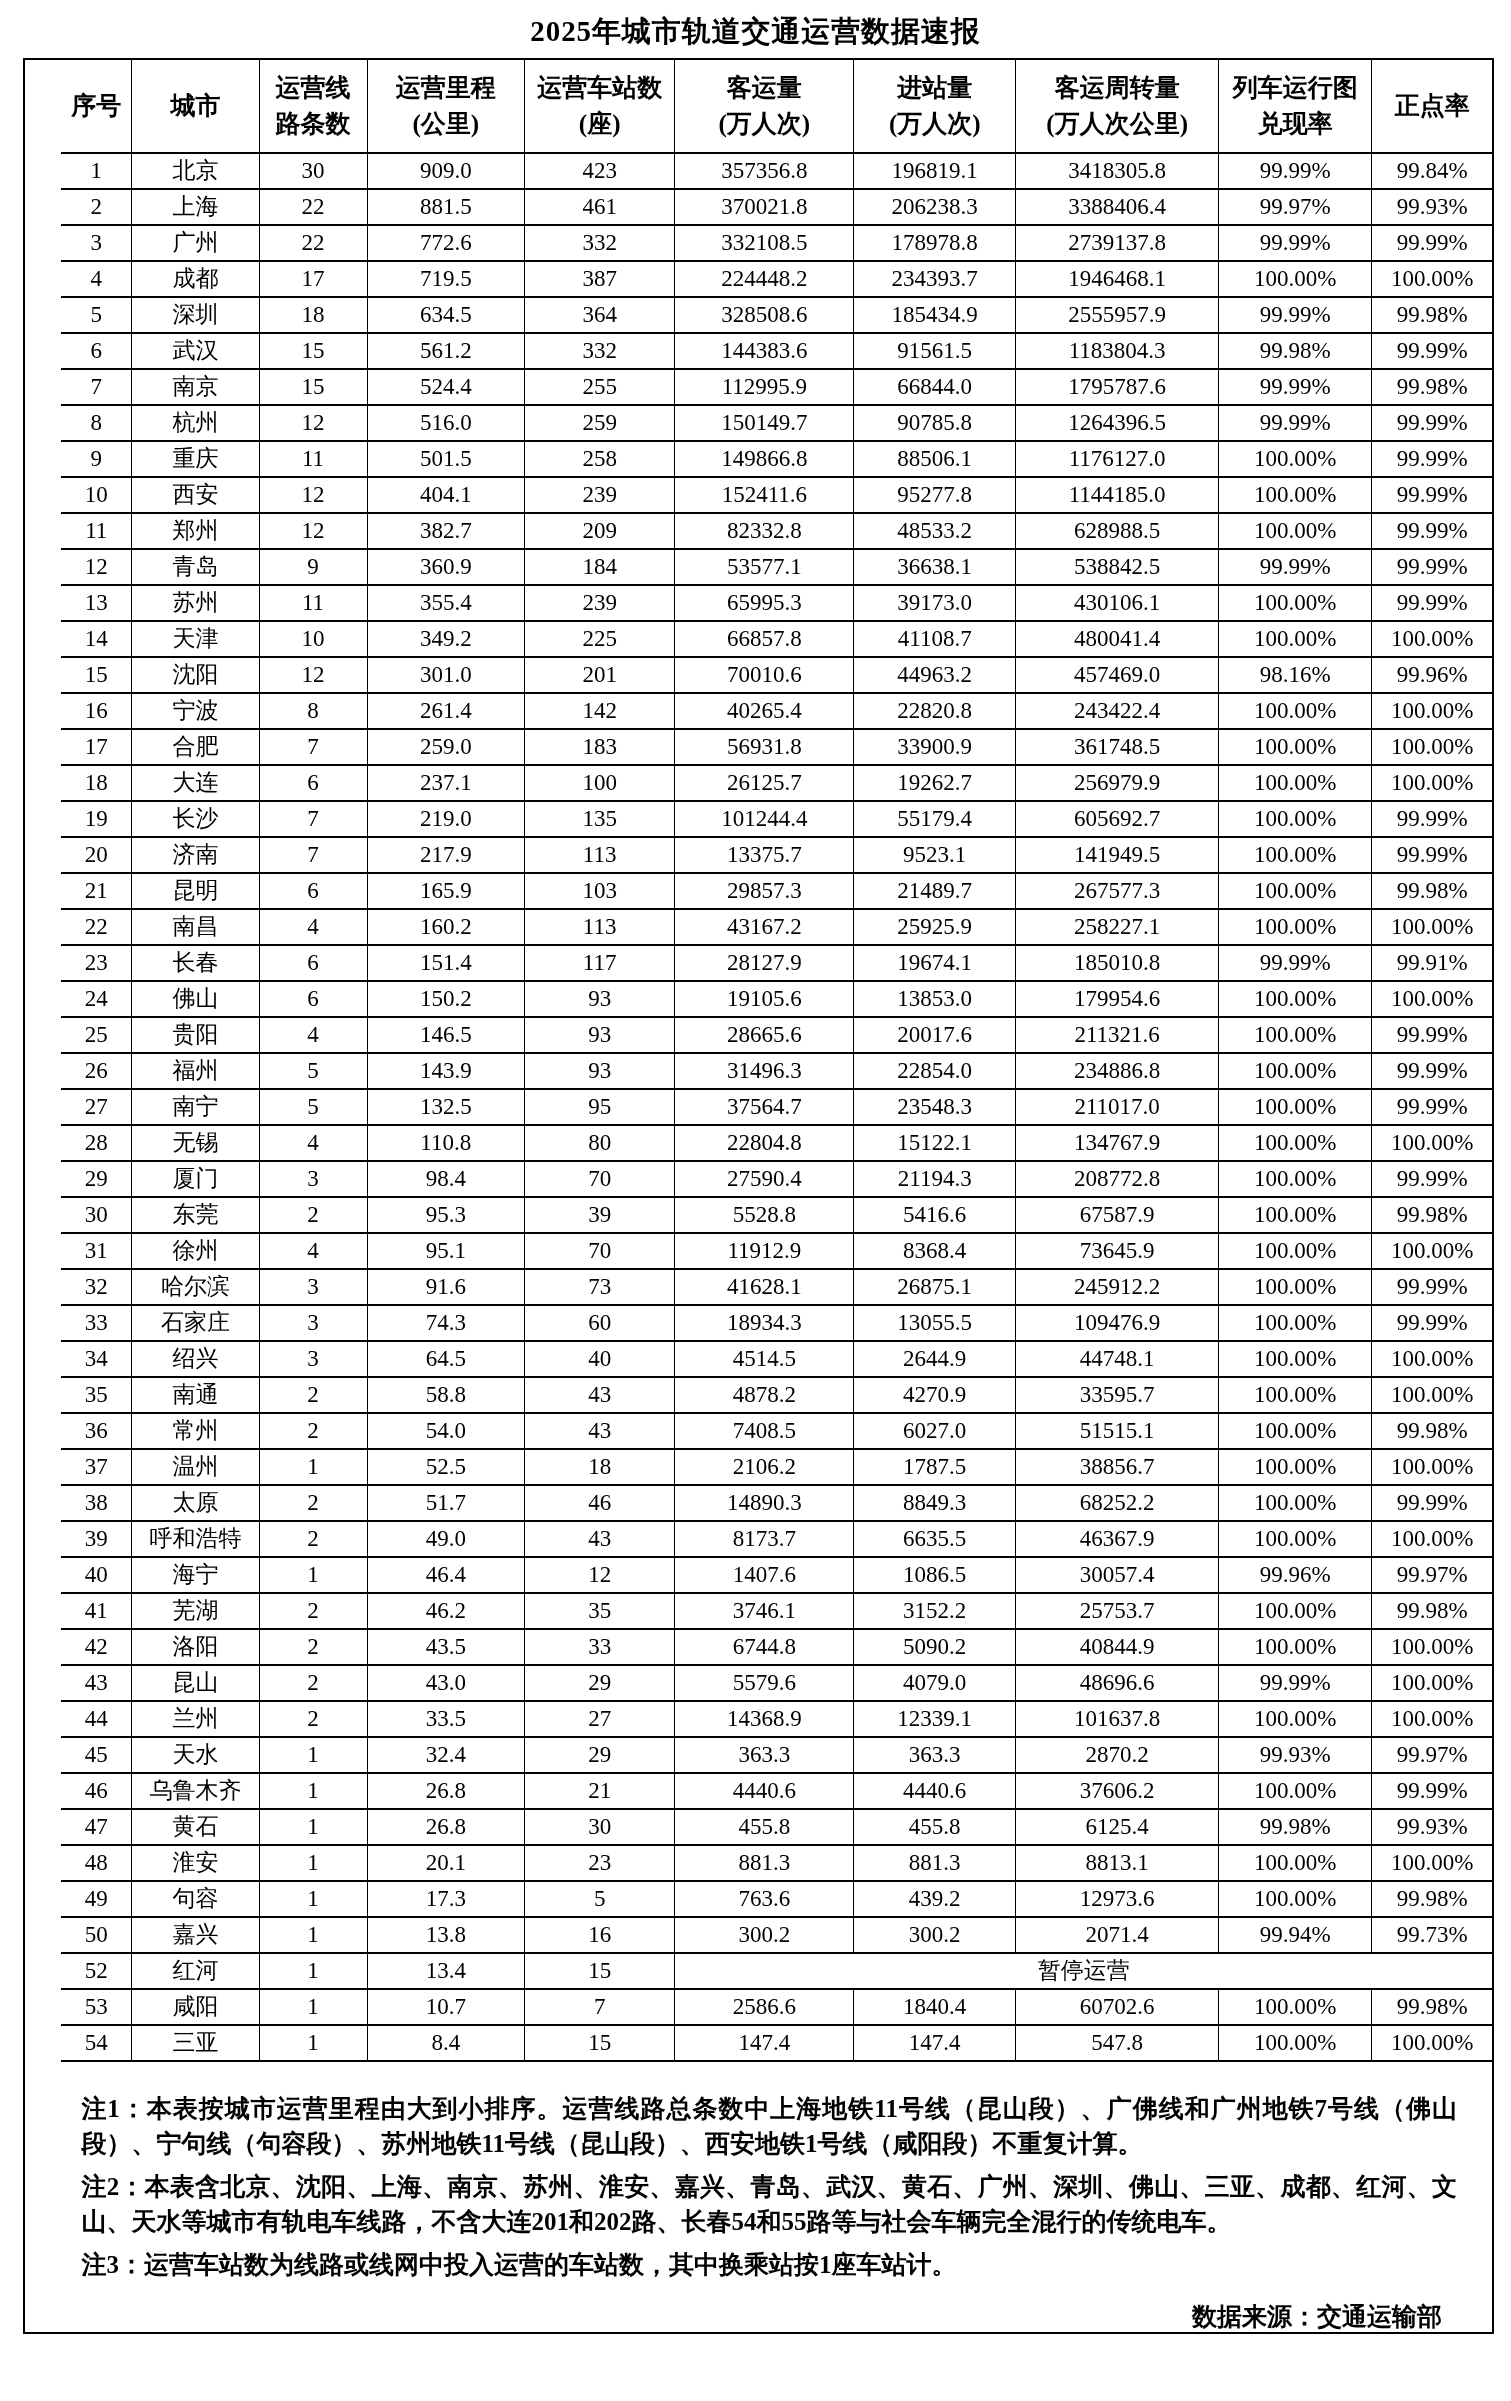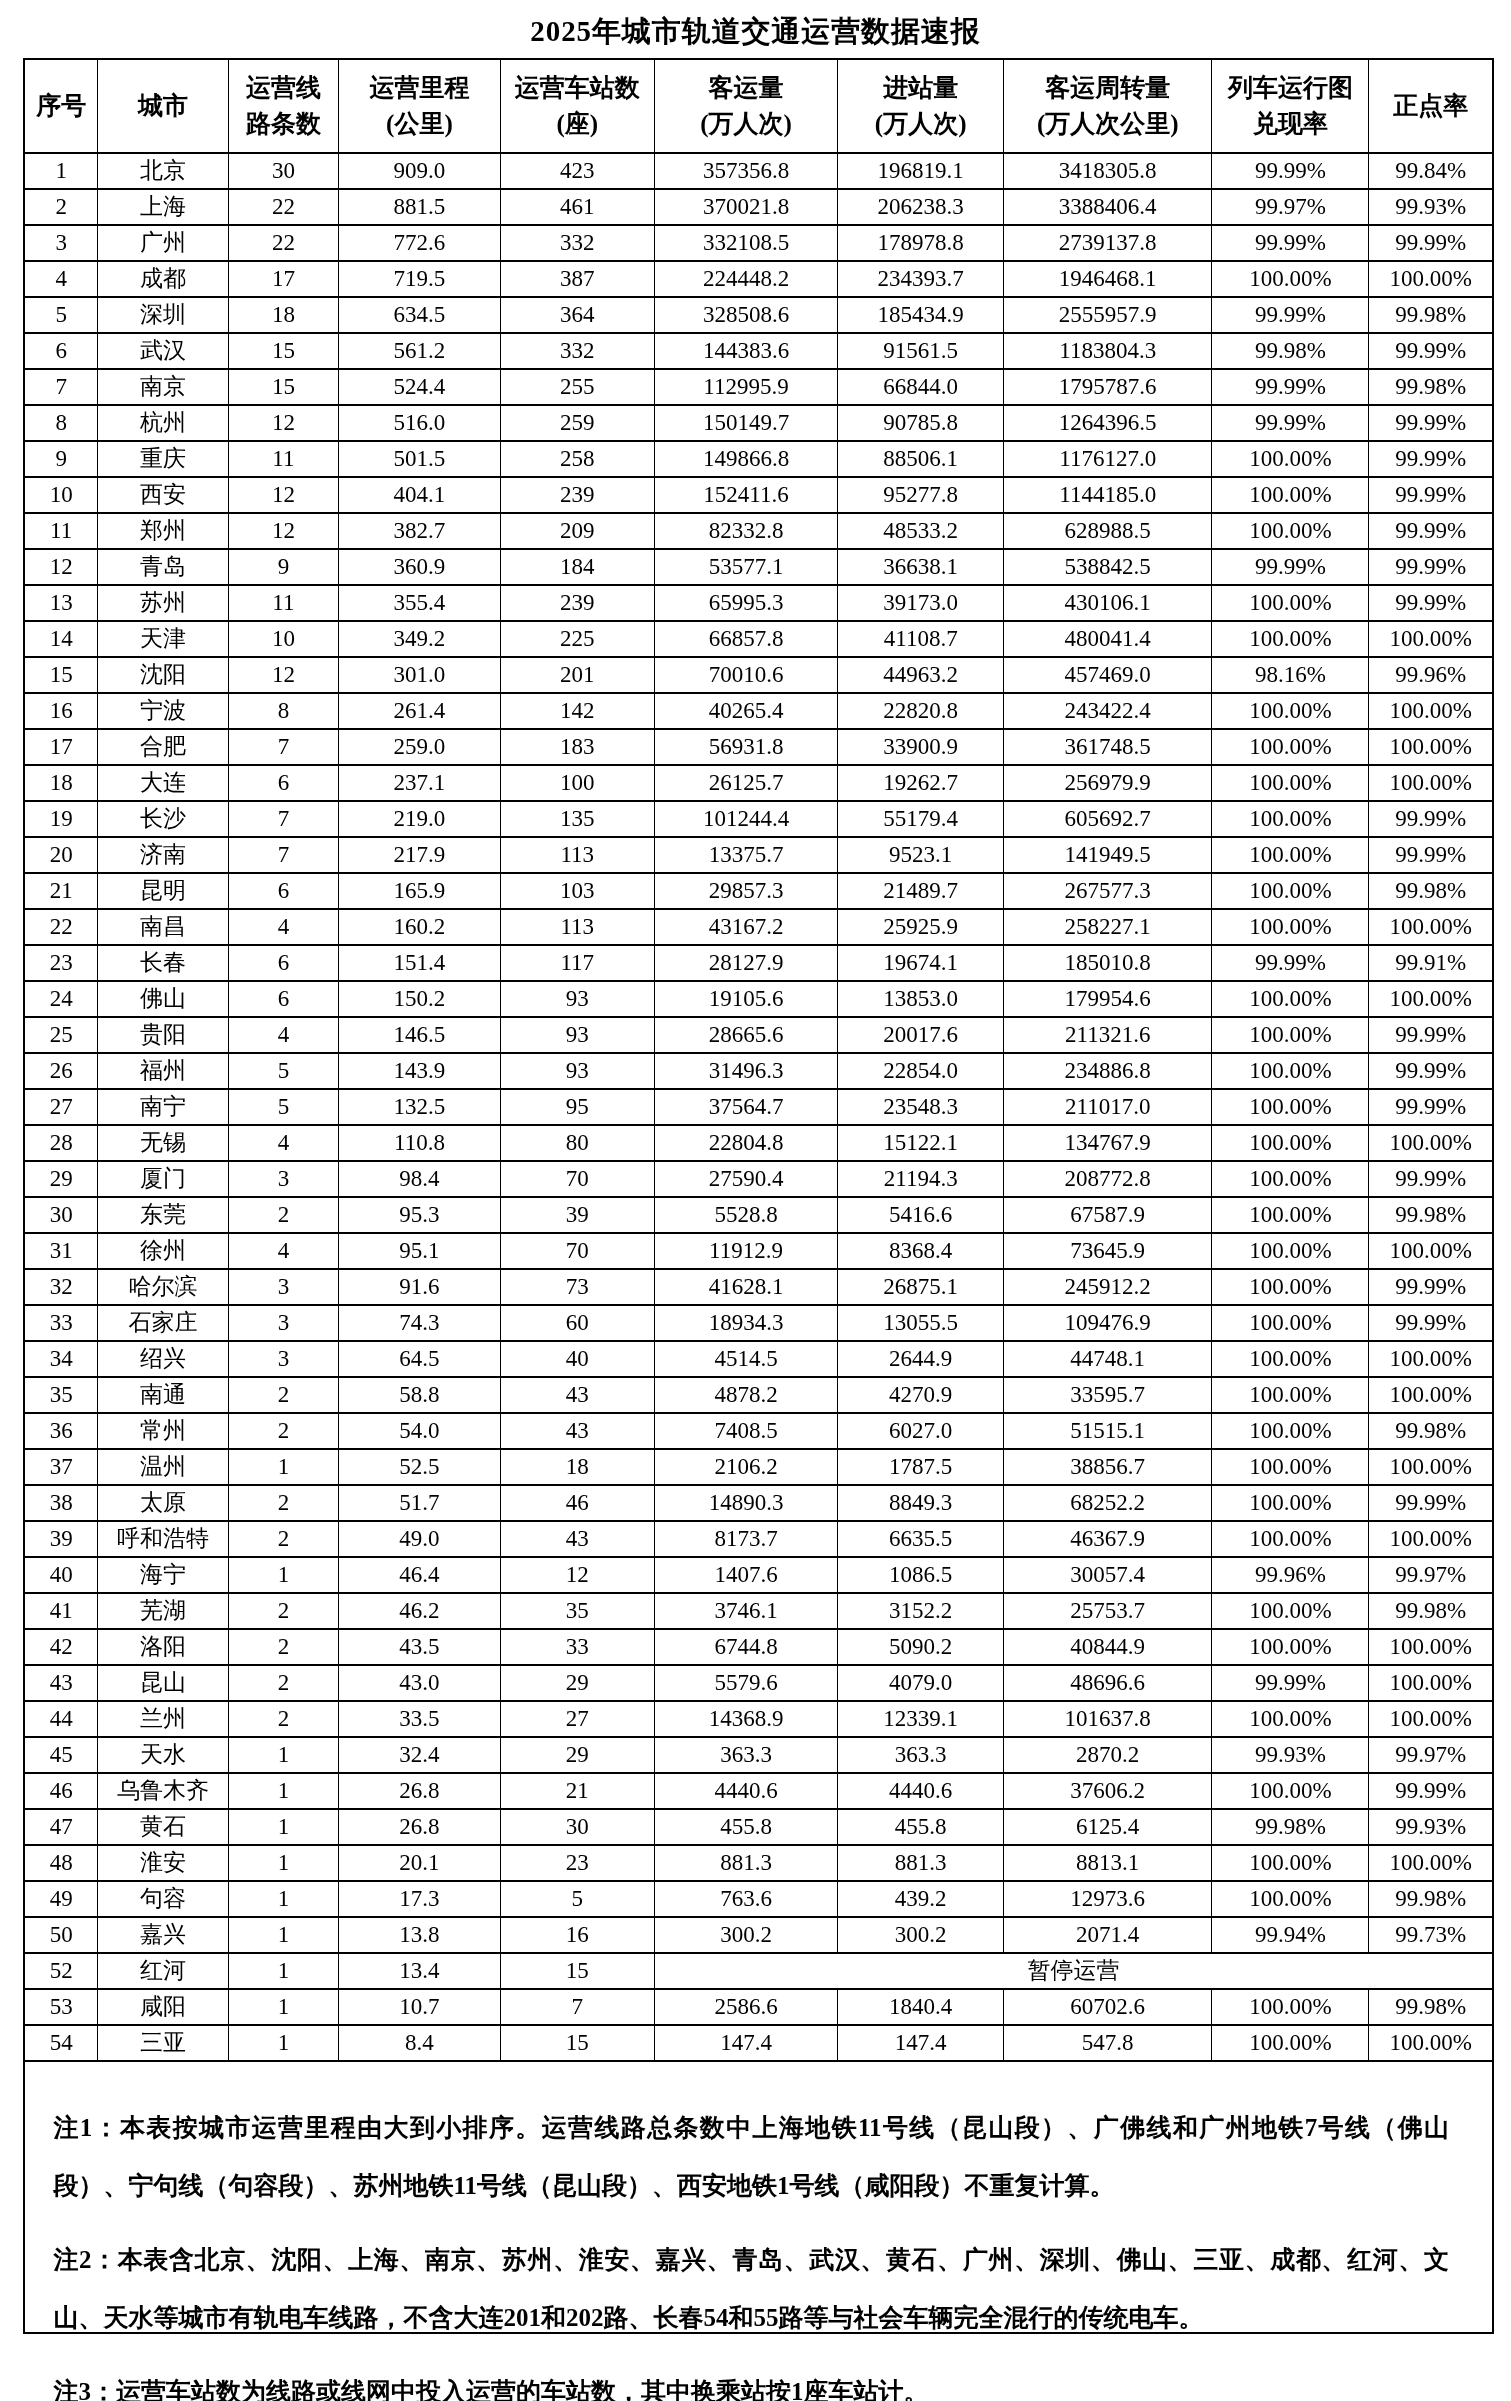--- a/index.html
+++ b/index.html
@@ -23,20 +23,21 @@
     text-align: center;
     font-size: 29px;
     font-weight: bold;
     letter-spacing: 0.9px;
   }
   .table-frame {
     box-sizing: border-box;
     margin-left: 23px;
     width: 1471px;
     border: 2.7px solid #000000;
+    padding-left: 36px;
   }
   table.data-table {
     width: 100%;
     border-collapse: collapse;
     table-layout: fixed;
   }
   .data-table th,
   .data-table td {
     border: 1.8px solid #000000;
     border-top-width: 2.7px;
@@ -63,22 +64,22 @@
     white-space: nowrap;
   }
   .notes-section {
     box-sizing: border-box;
     height: 270px;
     padding: 21.3px 27px 0 12.4px;
     font-size: 25px;
     font-weight: bold;
   }
   .note-item {
-    margin: 16px;
-    line-height: 58px;
+    margin: 8px;
+    line-height: 35px;
     text-align: justify;
   }
   .source-line {
     margin: 14.2px 0 0 0;
     line-height: 41px;
     text-align: right;
     padding-right: 23px;
     font-weight: bold;
   }
 </style>

